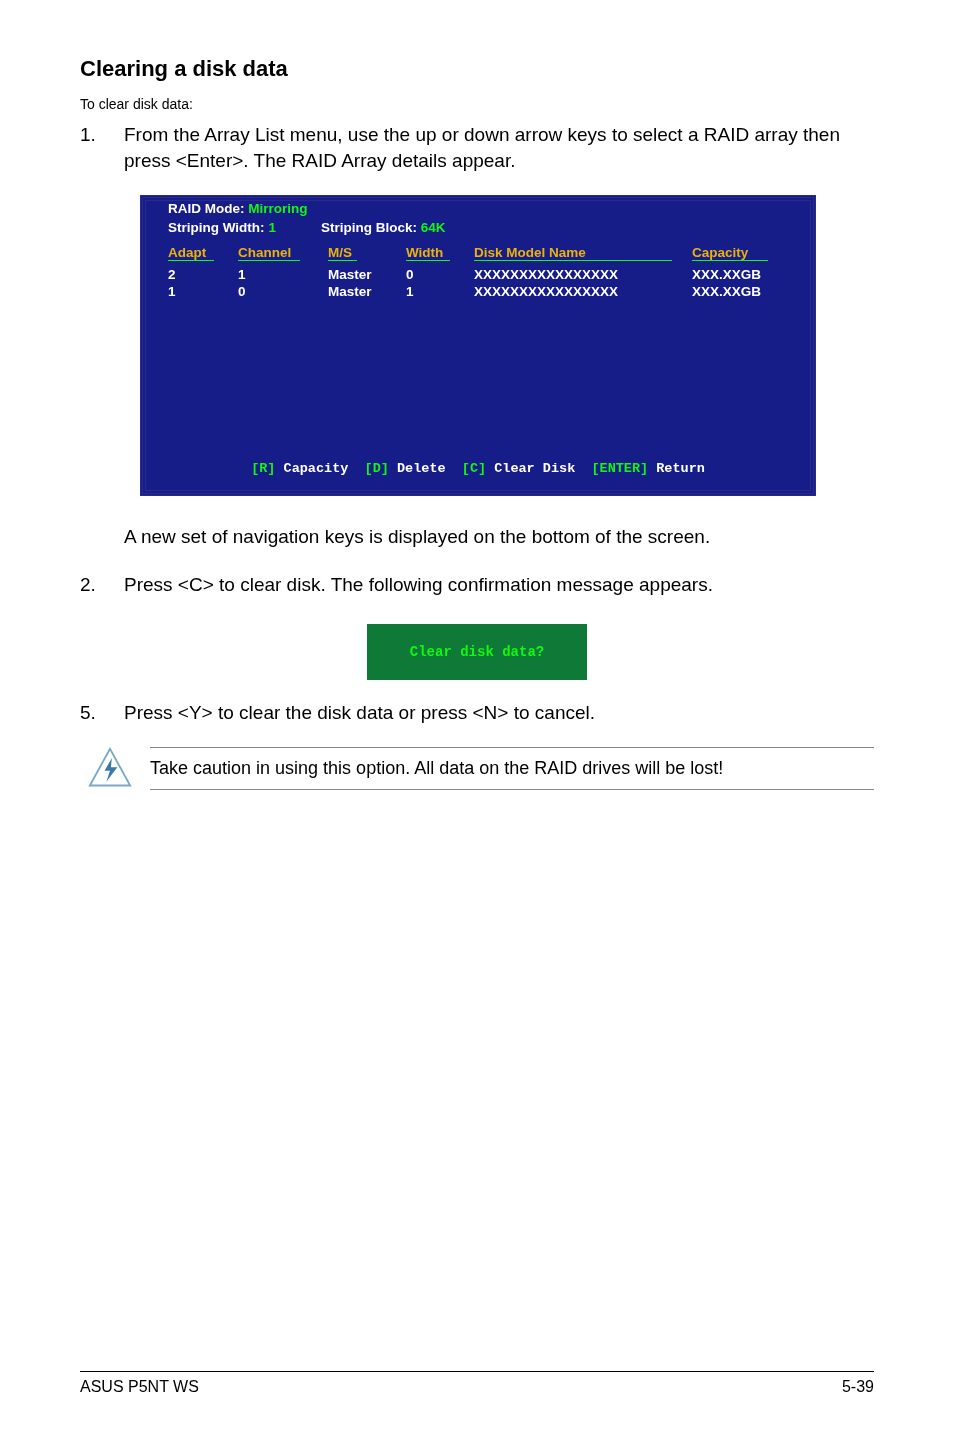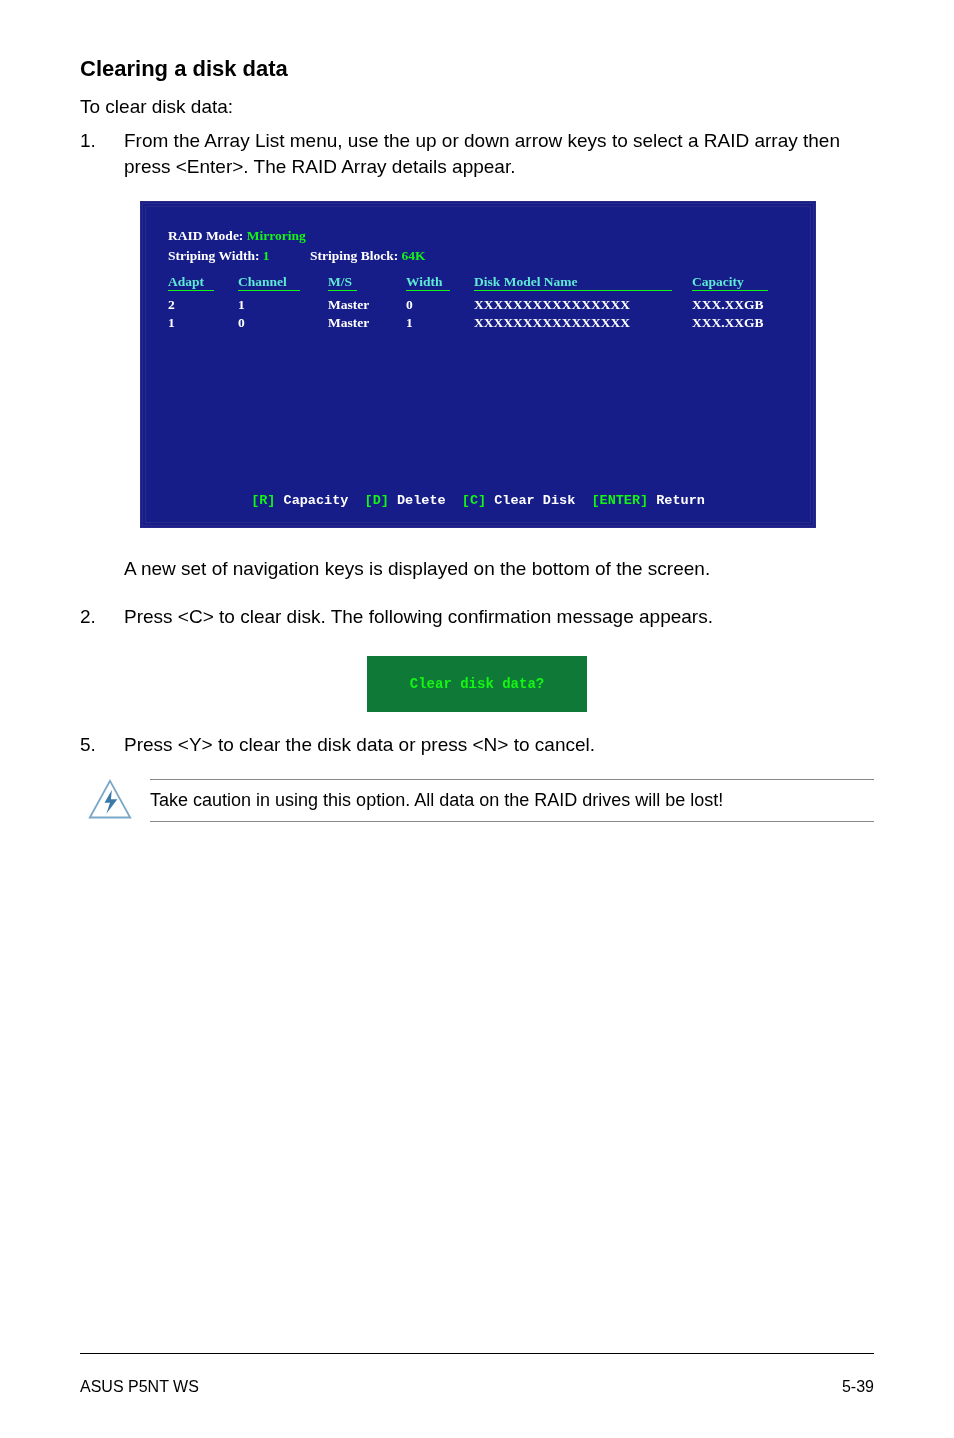--- a/index.html
+++ b/index.html
@@ -11,21 +11,21 @@
     color: #000;
     padding: 56px 80px 0 80px;
     position: relative;
   }
   h2 {
     font-size: 22px;
     font-weight: bold;
     margin-bottom: 14px;
   }
   .subtext {
-    font-size: 19px;
+    font-size: 14px;
     margin-bottom: 10px;
   }
   .step {
     display: flex;
     font-size: 19px;
     margin-bottom: 22px;
     line-height: 1.35;
   }
   .step .num {
     width: 44px;
@@ -49,34 +49,33 @@
     color: #14f514;
     font-family: "Courier New", monospace;
     font-size: 13.5px;
     font-weight: bold;
     padding: 14px 0 12px 0;
     line-height: 1.45;
   }
   .bios-header .sub { color: #ffffff; }
   .bios-body {
     padding: 0 22px 8px 22px;
-    font-family: Liberation Serif, serif;
+    font-family: Liberation Sans, sans-serif;
     font-size: 13.5px;
     font-weight: bold;
     color: #14f514;
-    margin-top: 21px;
   }
   .bios-row { white-space: pre; margin-bottom: 4px; }
   .bios-row .white { color: #ffffff; }
   .bios-cols {
     display: grid;
     grid-template-columns: 70px 90px 78px 68px 218px 100px;
     margin-top: 10px;
   }
-  .bios-cols > div { color: #5eead4; padding-bottom: 2px; }
+  .bios-cols > div { color: #eab308; padding-bottom: 2px; }
   .bios-cols .underline {
     border-bottom: 1px solid #14f514;
     display: inline-block;
     margin-bottom: 4px;
   }
   .bios-cols .w-adapt { width: 46px; }
   .bios-cols .w-chan  { width: 62px; }
   .bios-cols .w-ms    { width: 29px; }
   .bios-cols .w-idx   { width: 44px; }
   .bios-cols .w-model { width: 198px; }
@@ -129,21 +128,21 @@
     padding: 10px 0;
     font-size: 18px;
   }
   .warn-icon { width: 44px; height: 44px; flex-shrink: 0; }
   .page-footer {
     position: absolute;
     bottom: 42px;
     left: 80px;
     right: 80px;
     border-top: 1px solid #000;
-    padding-top: 24px;
+    padding-top: 6px;
     display: flex;
     justify-content: space-between;
     font-size: 16px;
   }
 </style>
 </head>
 <body>
 
 <h2>Clearing a disk data</h2>
 <p class="subtext">To clear disk data:</p>

